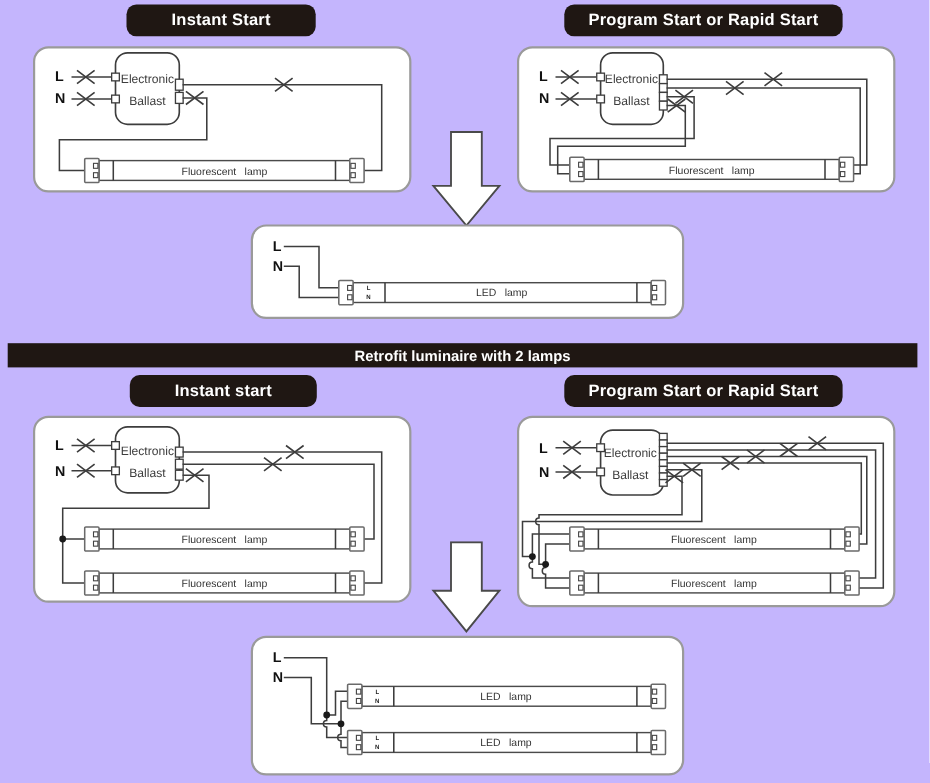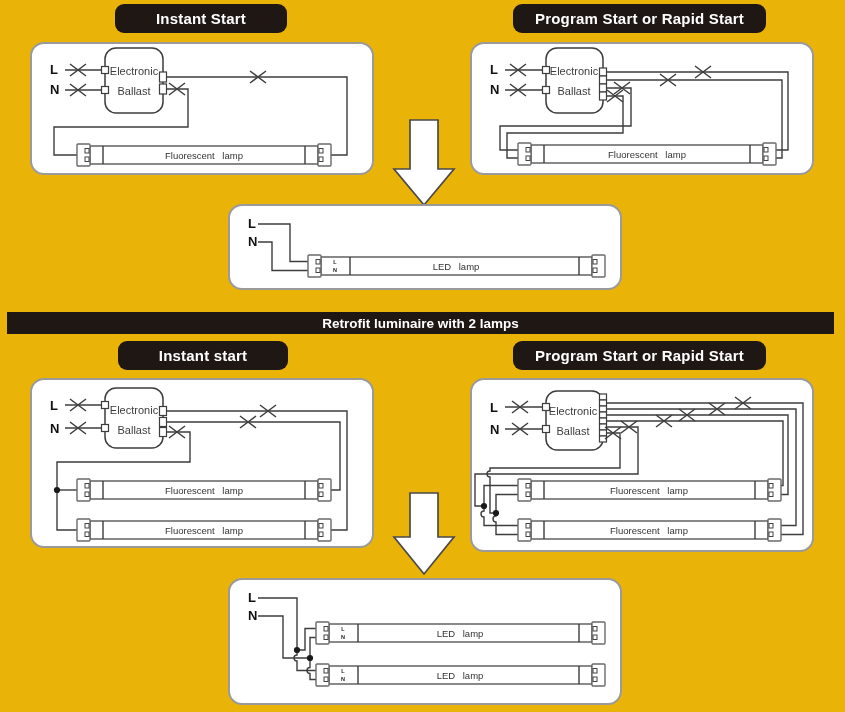--- a/index.html
+++ b/index.html
@@ -1,16 +1,16 @@
 <!DOCTYPE html>
 <html><head>
 <meta charset="utf-8">
 <style>
   html,body{margin:0;padding:0;background:#fdfdfd;}
-  #stage{position:relative;width:845px;height:712px;background:#eab308;overflow:hidden;
+  #stage{position:relative;width:845px;height:712px;background:#c4b5fd;overflow:hidden;
          font-family:"Liberation Sans",sans-serif;}
   .pill{position:absolute;background:#1f1713;color:#fff;border-radius:9px;
         display:flex;align-items:center;justify-content:center;
         font-weight:bold;font-size:15px;letter-spacing:.2px;}
   .bar{position:absolute;background:#1f1713;color:#fff;display:flex;align-items:center;
        justify-content:center;font-weight:bold;font-size:13.5px;}
   .panel{position:absolute;border:2.5px solid #9a9a9a;border-radius:14px;background:#fff;
          box-sizing:border-box;}
   .panel svg{position:absolute;left:-2.5px;top:-2.5px;}
   .arrow{position:absolute;}

